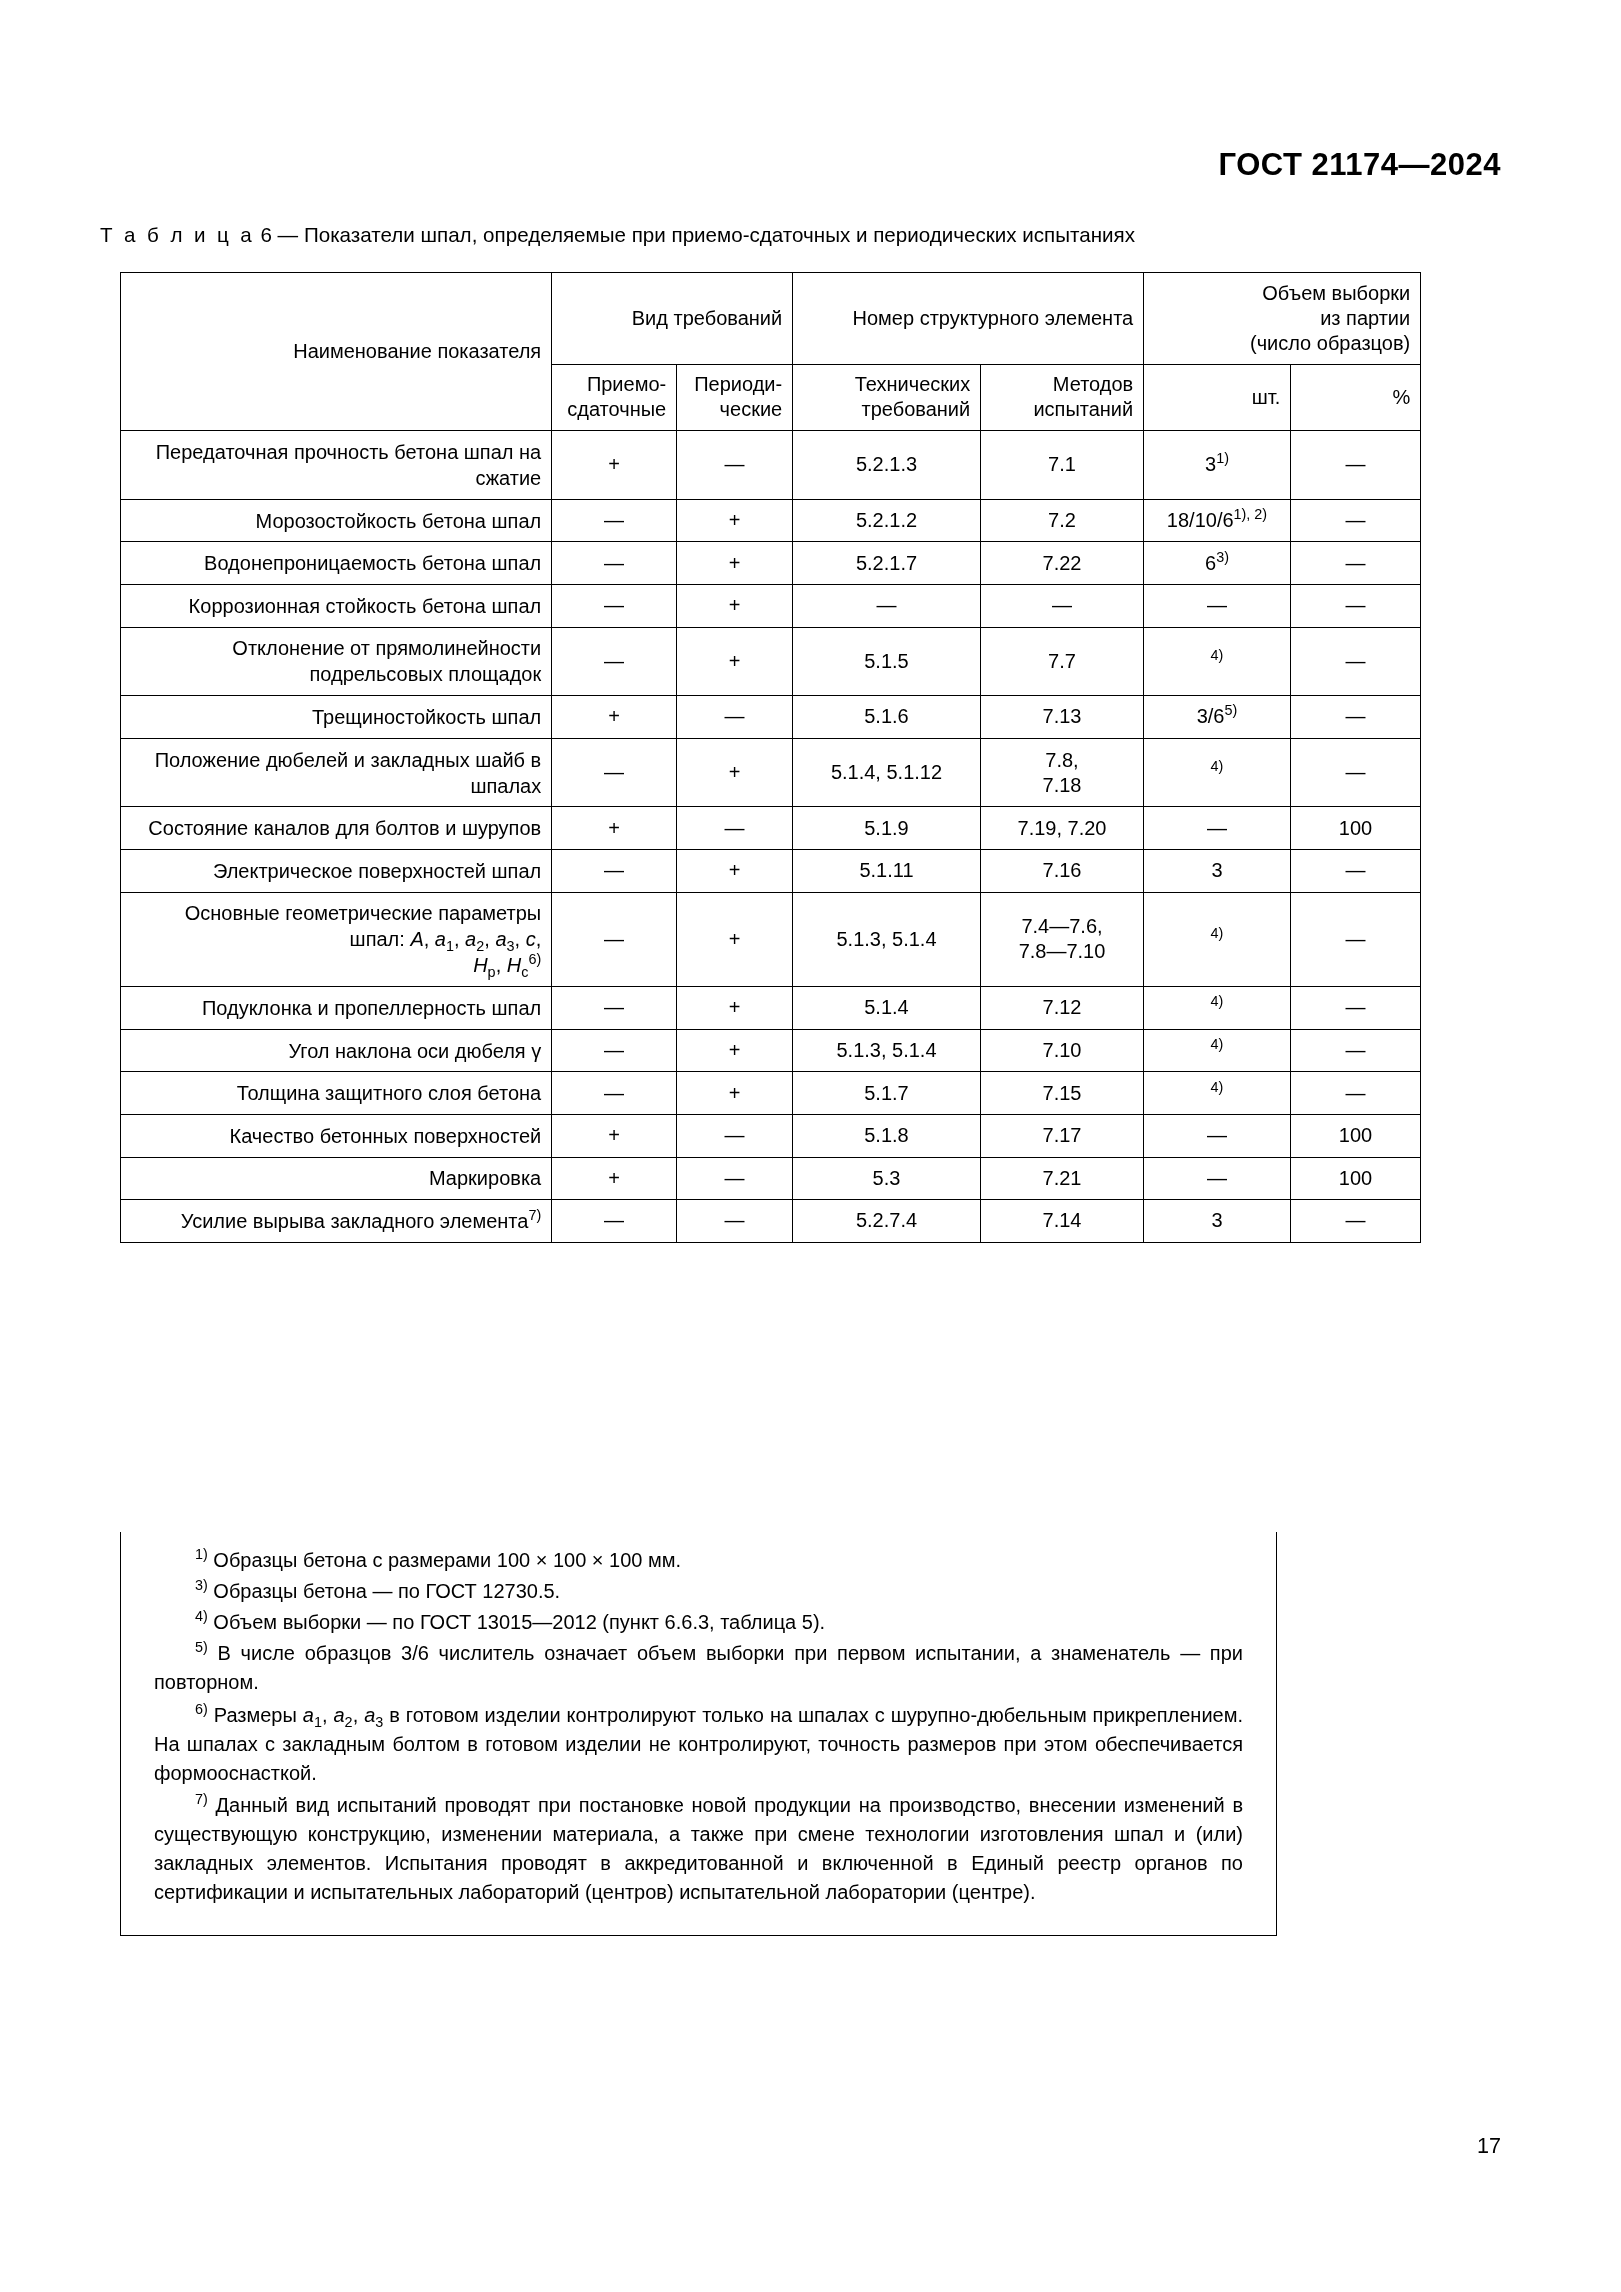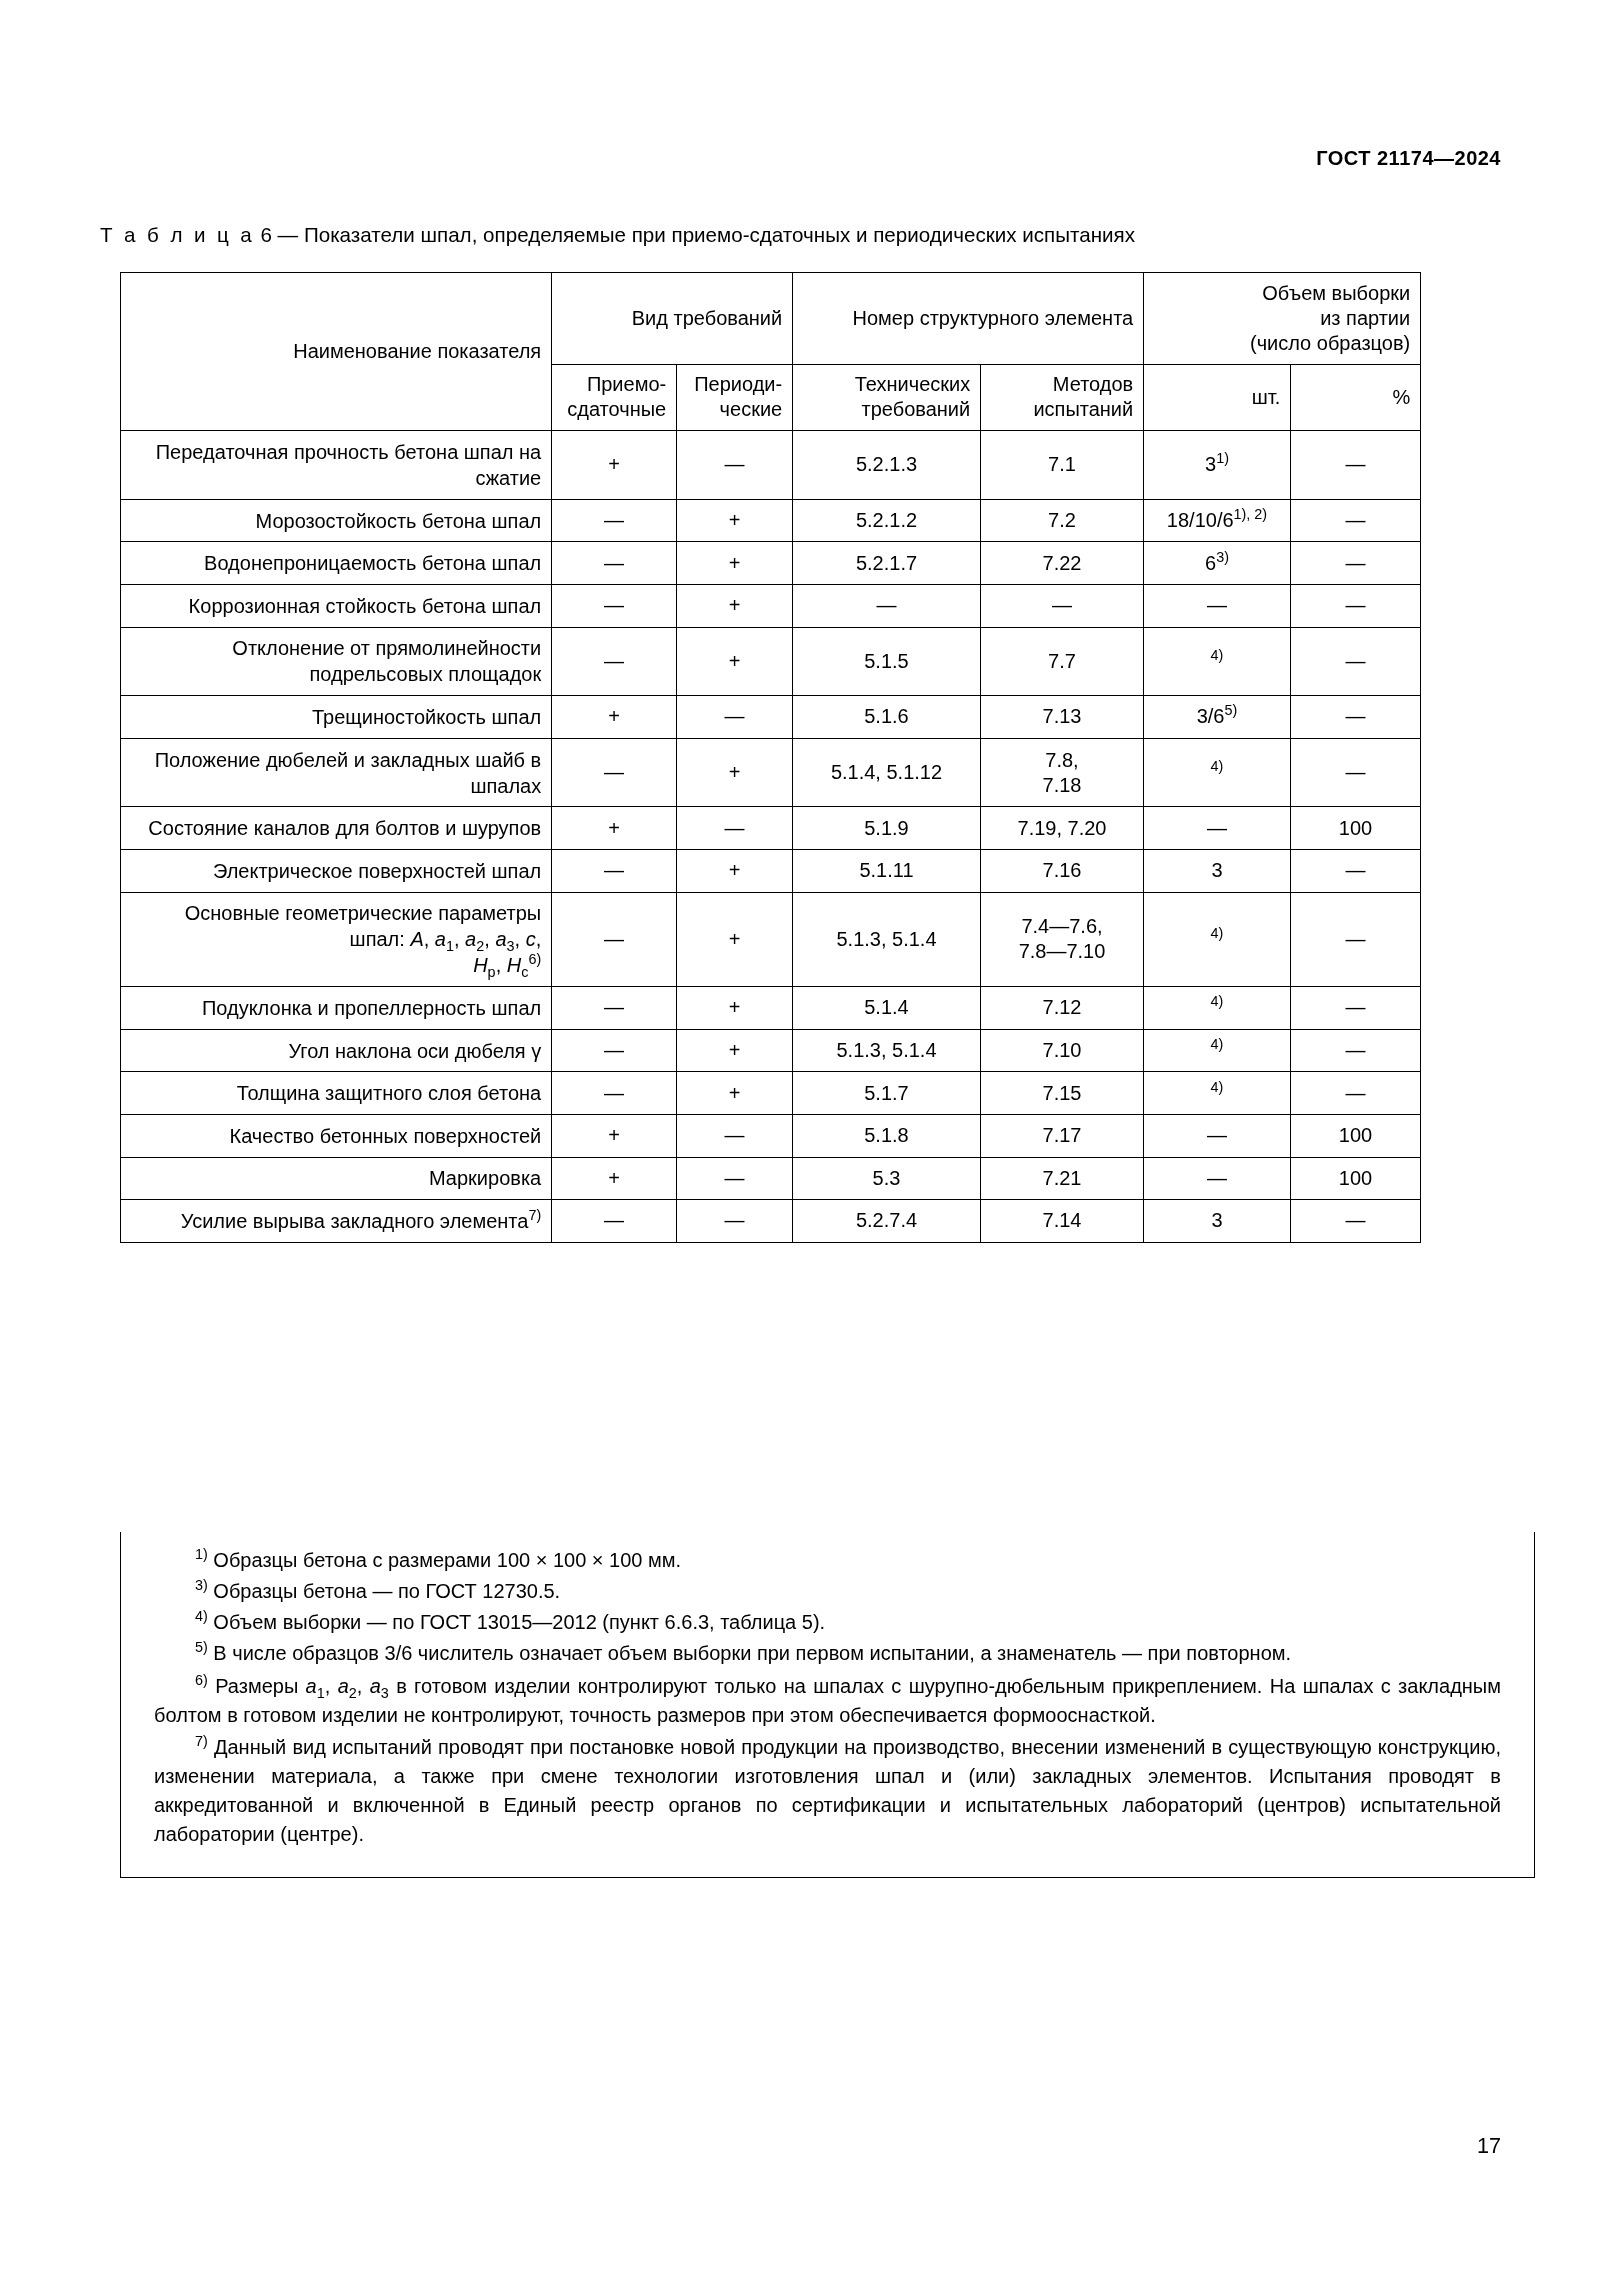--- a/index.html
+++ b/index.html
@@ -18,21 +18,21 @@
     position: relative;
     width: 1621px;
     height: 2293px;
     box-sizing: border-box;
     padding: 0;
   }
   .header-std {
     position: absolute;
     top: 147px;
     right: 120px;
-    font-size: 20px;
+    font-size: 31px;
     font-weight: bold;
     letter-spacing: 0.5px;
   }
   .table-caption {
     position: absolute;
     top: 223px;
     left: 100px;
     font-size: 20.6px;
     white-space: nowrap;
   }
@@ -72,21 +72,21 @@
   col.c-per  { width: 116px; }
   col.c-tech { width: 188px; }
   col.c-met  { width: 163px; }
   col.c-sht  { width: 147px; }
   col.c-pct  { width: 130px; }
 
   .notes {
     position: absolute;
     left: 120px;
     top: 1532px;
-    width: 1415px;
+    width: 1157px;
     box-sizing: border-box;
     border: 1.4px solid #000;
     border-top: none;
     padding: 13.7px 33px 23.5px 33px;
     font-size: 20px;
     line-height: 1.45;
   }
   .notes p {
     margin: 0 0 3.9px 0;
     text-align: justify;

